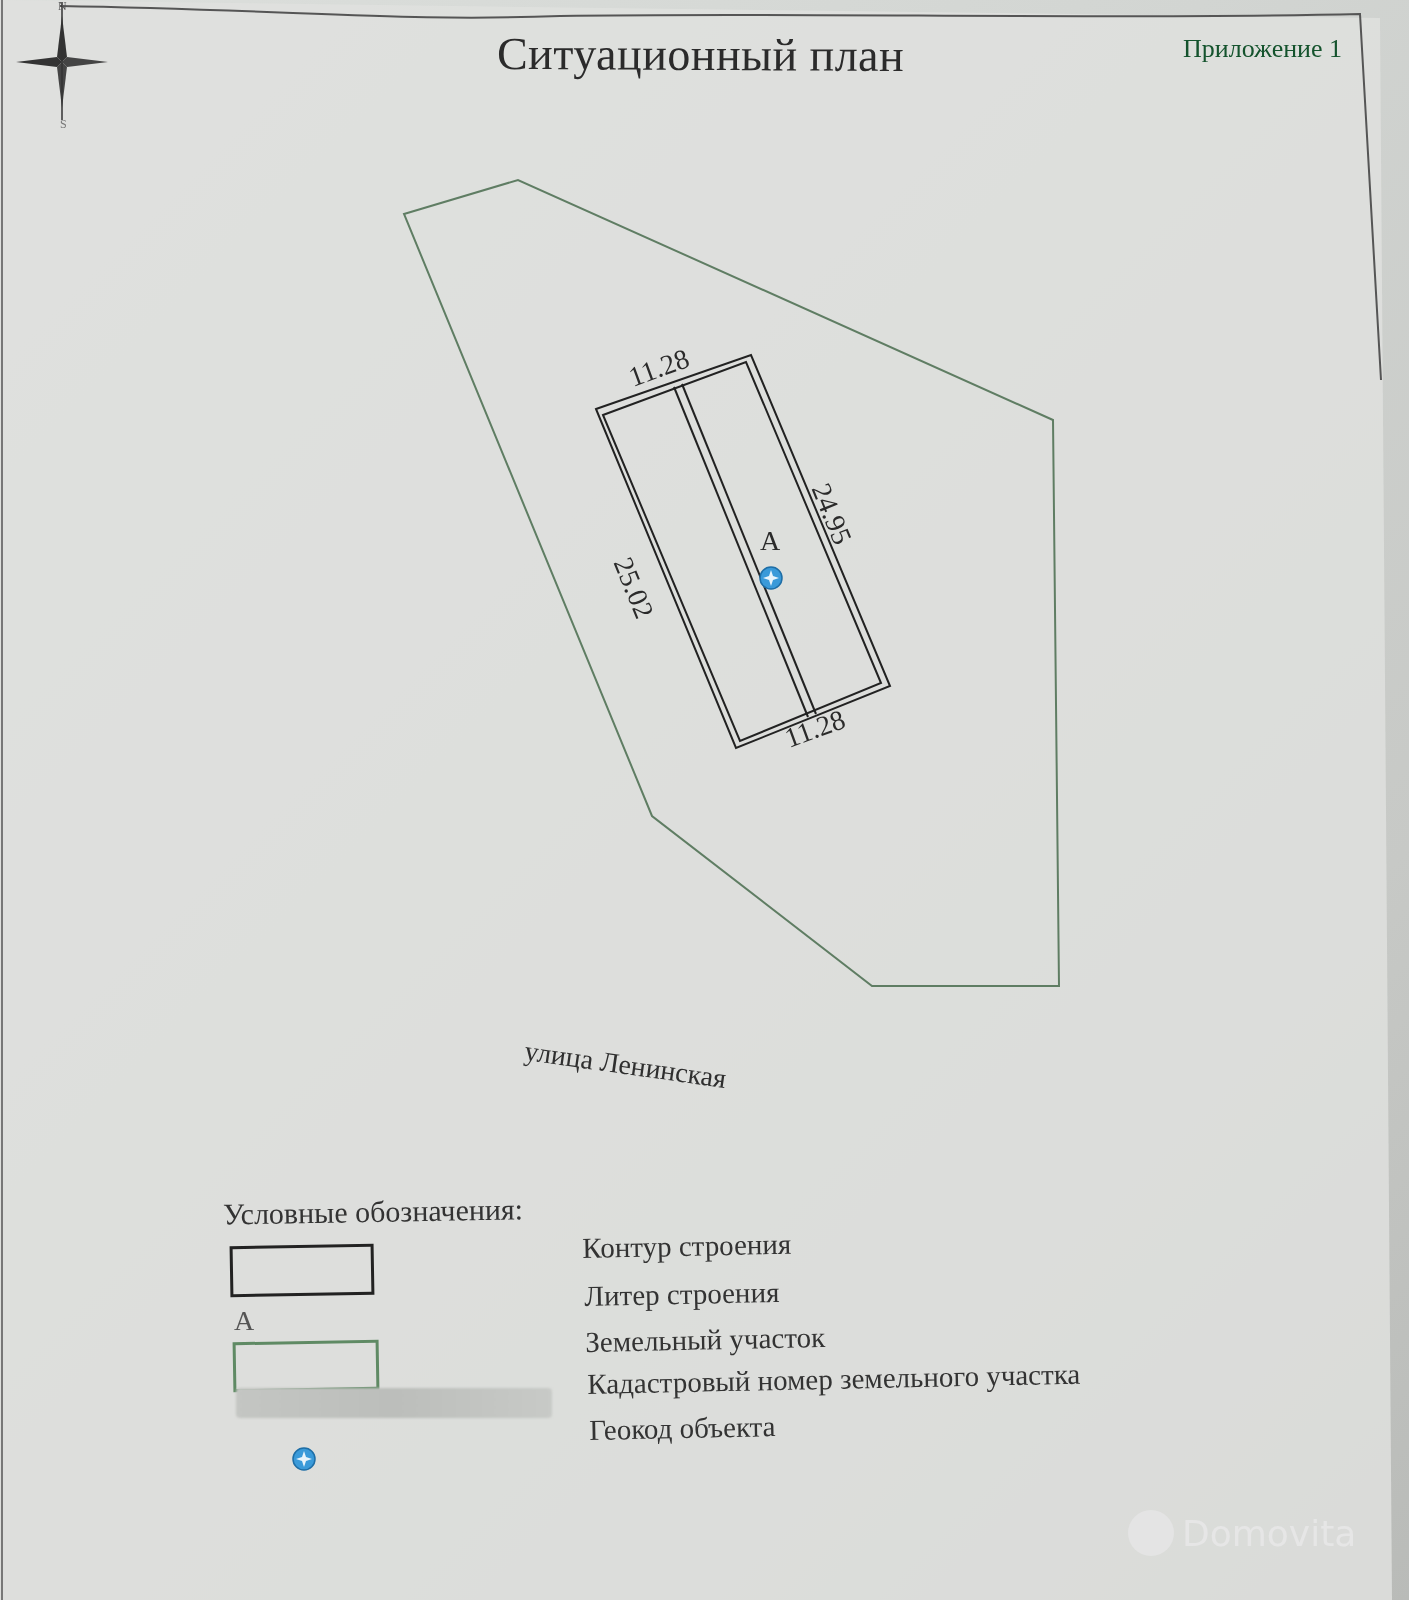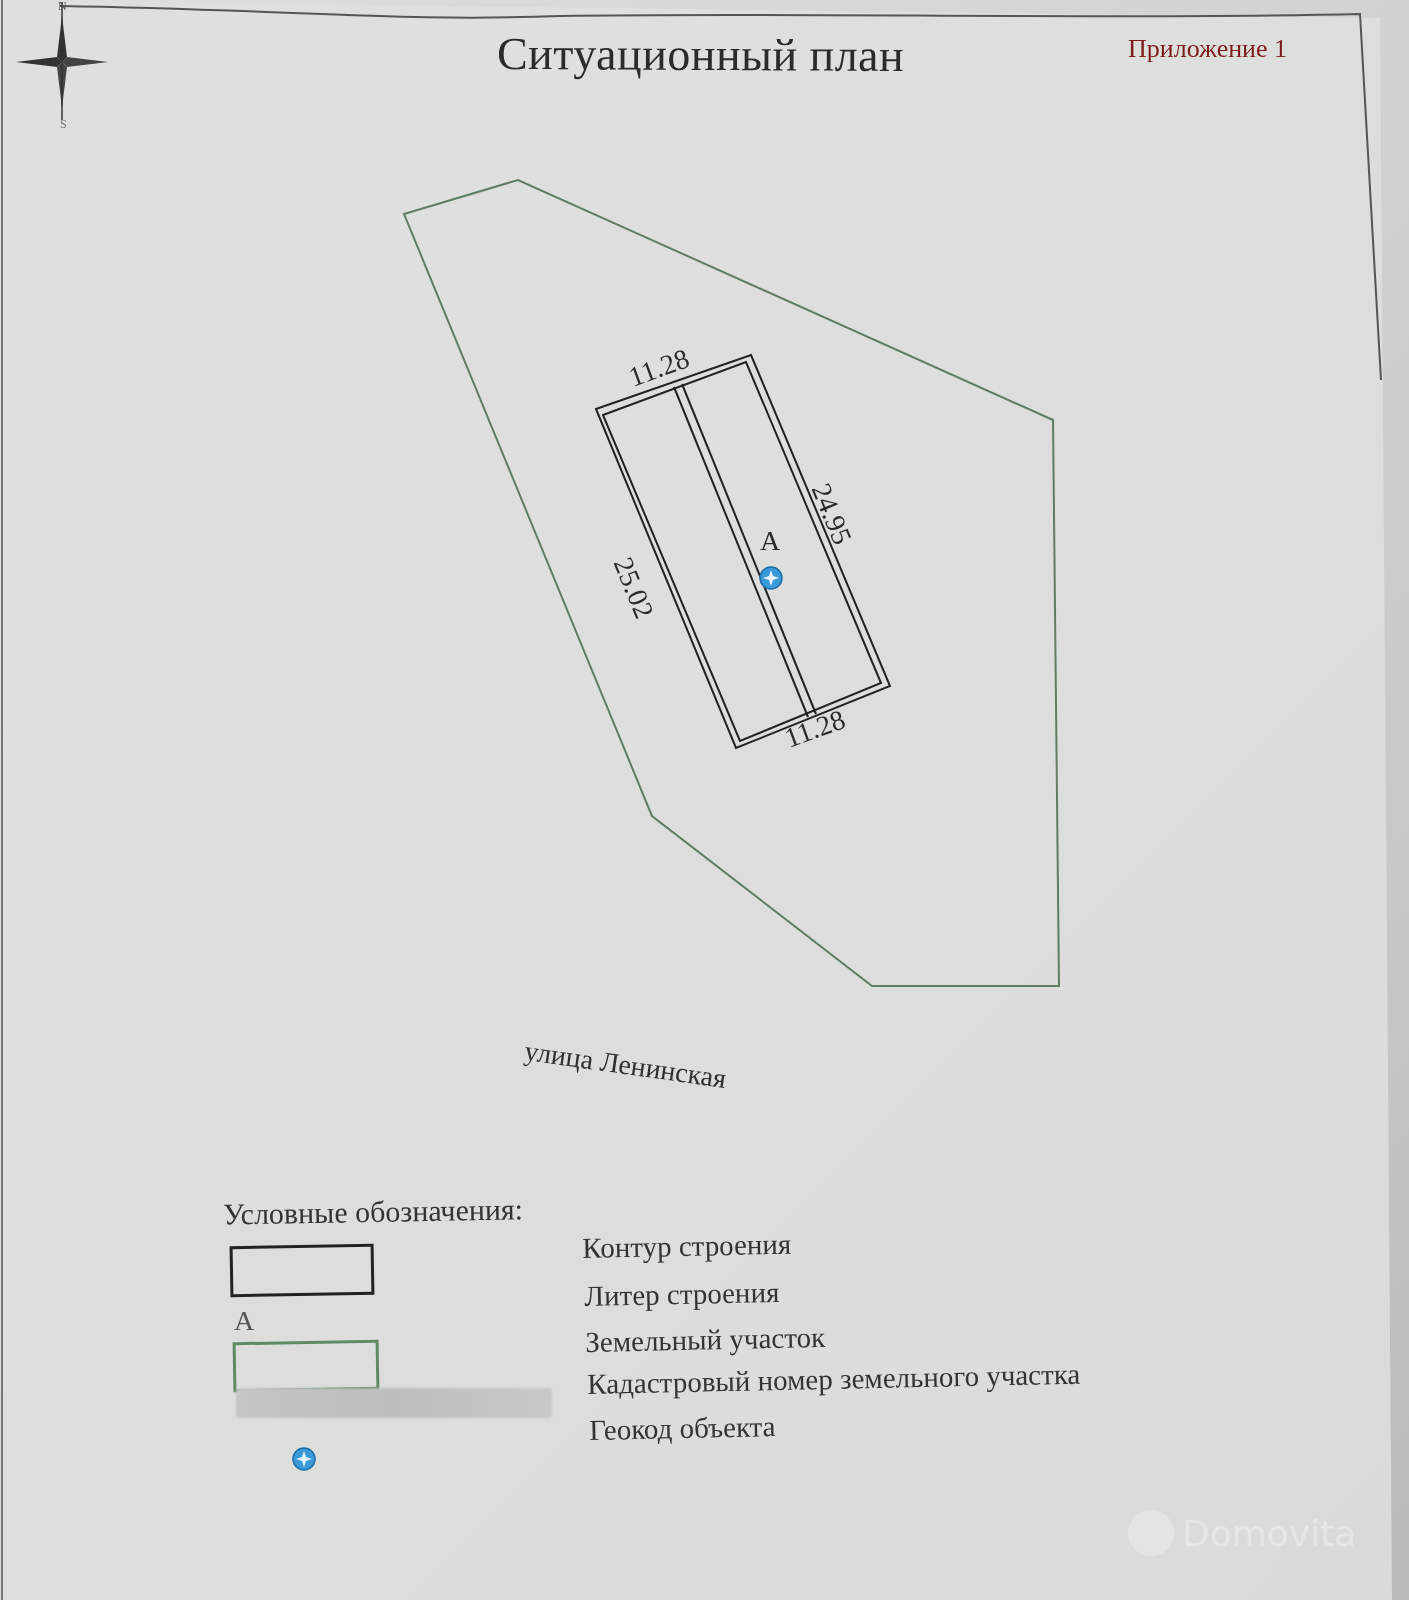--- a/index.html
+++ b/index.html
@@ -16,22 +16,22 @@
     .sheet {
       position: absolute; left: 0; top: 0; width: 1409px; height: 1600px;
     }
     svg.plan { position: absolute; left: 0; top: 0; }
     .title {
       position: absolute; left: 497px; top: 28px;
       font-size: 46px; color: #2b2b2b; letter-spacing: 0.5px;
       transform: rotate(0.3deg);
     }
     .appendix {
-      position: absolute; left: 1128px; top: 34px;
-      font-size: 26px; color: #7f1d1d;
+      position: absolute; left: 1183px; top: 34px;
+      font-size: 26px; color: #14532d;
     }
     .street {
       position: absolute; left: 527px; top: 1035px;
       font-size: 28px; color: #2f2f2f;
       transform: rotate(8deg); transform-origin: left top;
     }
     .dim {
       position: absolute; font-size: 28px; color: #2a2a2a; white-space: nowrap;
       transform-origin: center center;
     }

